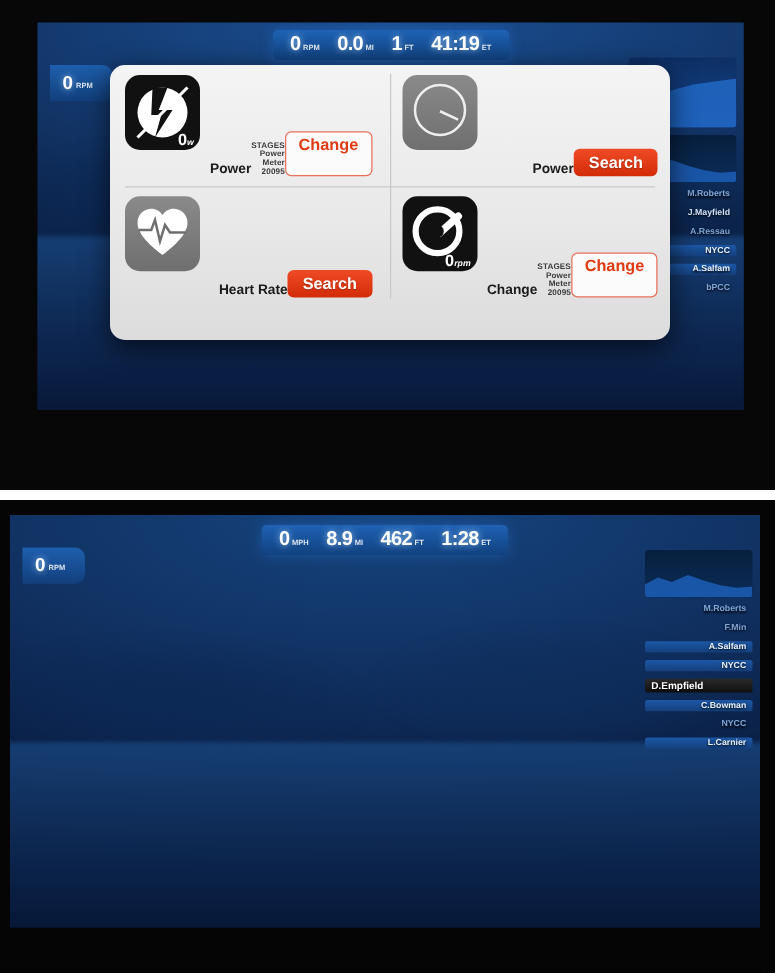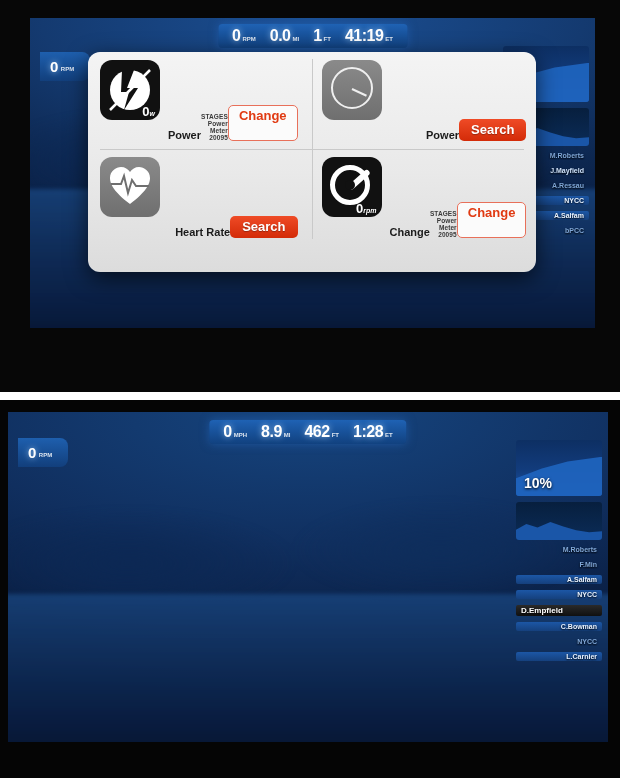--- a/index.html
+++ b/index.html
@@ -327,24 +327,20 @@
           <span class="hud-unit">ET</span>
         </div>
       </div>
 
       <div class="rpm-widget" style="top:26px">
         <span class="hud-val">0</span>
         <span class="hud-unit">RPM</span>
       </div>
 
       <div class="leaderboard">
-        <div class="grade-box">
-          <div class="grade-hill"></div>
-          <span class="grade-val">10%</span>
-        </div>
         <div class="profile-box">
           <div class="profile-line"></div>
         </div>
         <div class="rider-row dim">M.Roberts</div>
         <div class="rider-row dim">F.Min</div>
         <div class="rider-row band">A.Salfam</div>
         <div class="rider-row band">NYCC</div>
         <div class="rider-row me">D.Empfield</div>
         <div class="rider-row band">C.Bowman</div>
         <div class="rider-row dim">NYCC</div>

